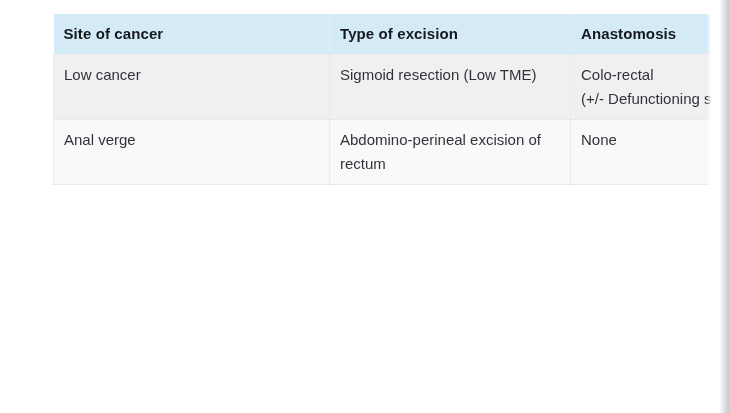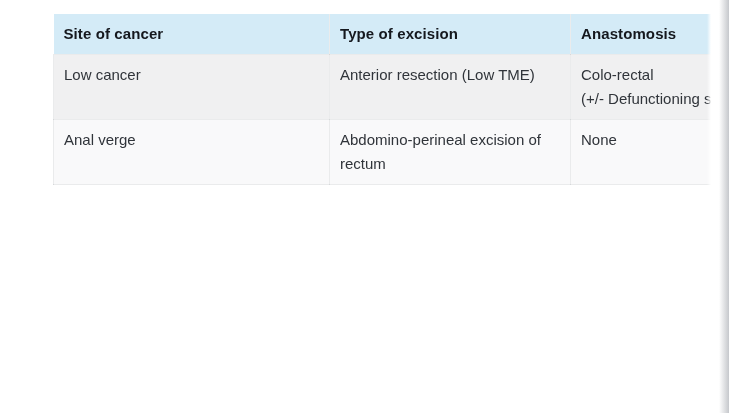--- a/index.html
+++ b/index.html
@@ -92,21 +92,21 @@
     <thead>
       <tr>
           <th>Site of cancer</th>
           <th>Type of excision</th>
           <th>Anastomosis</th>
         </tr>
     </thead>
     <tbody>
         <tr>
           <td>Low cancer</td>
-          <td>Anterior resection (Low TME)</td>
+          <td>Sigmoid resection (Low TME)</td>
           <td>Colo-rectal
 (+/- Defunctioning stoma)</td>
         </tr>
         <tr>
           <td>Anal verge</td>
           <td>Abdomino-perineal excision of rectum</td>
           <td>None</td>
         </tr>
       </tbody>
   </table>

